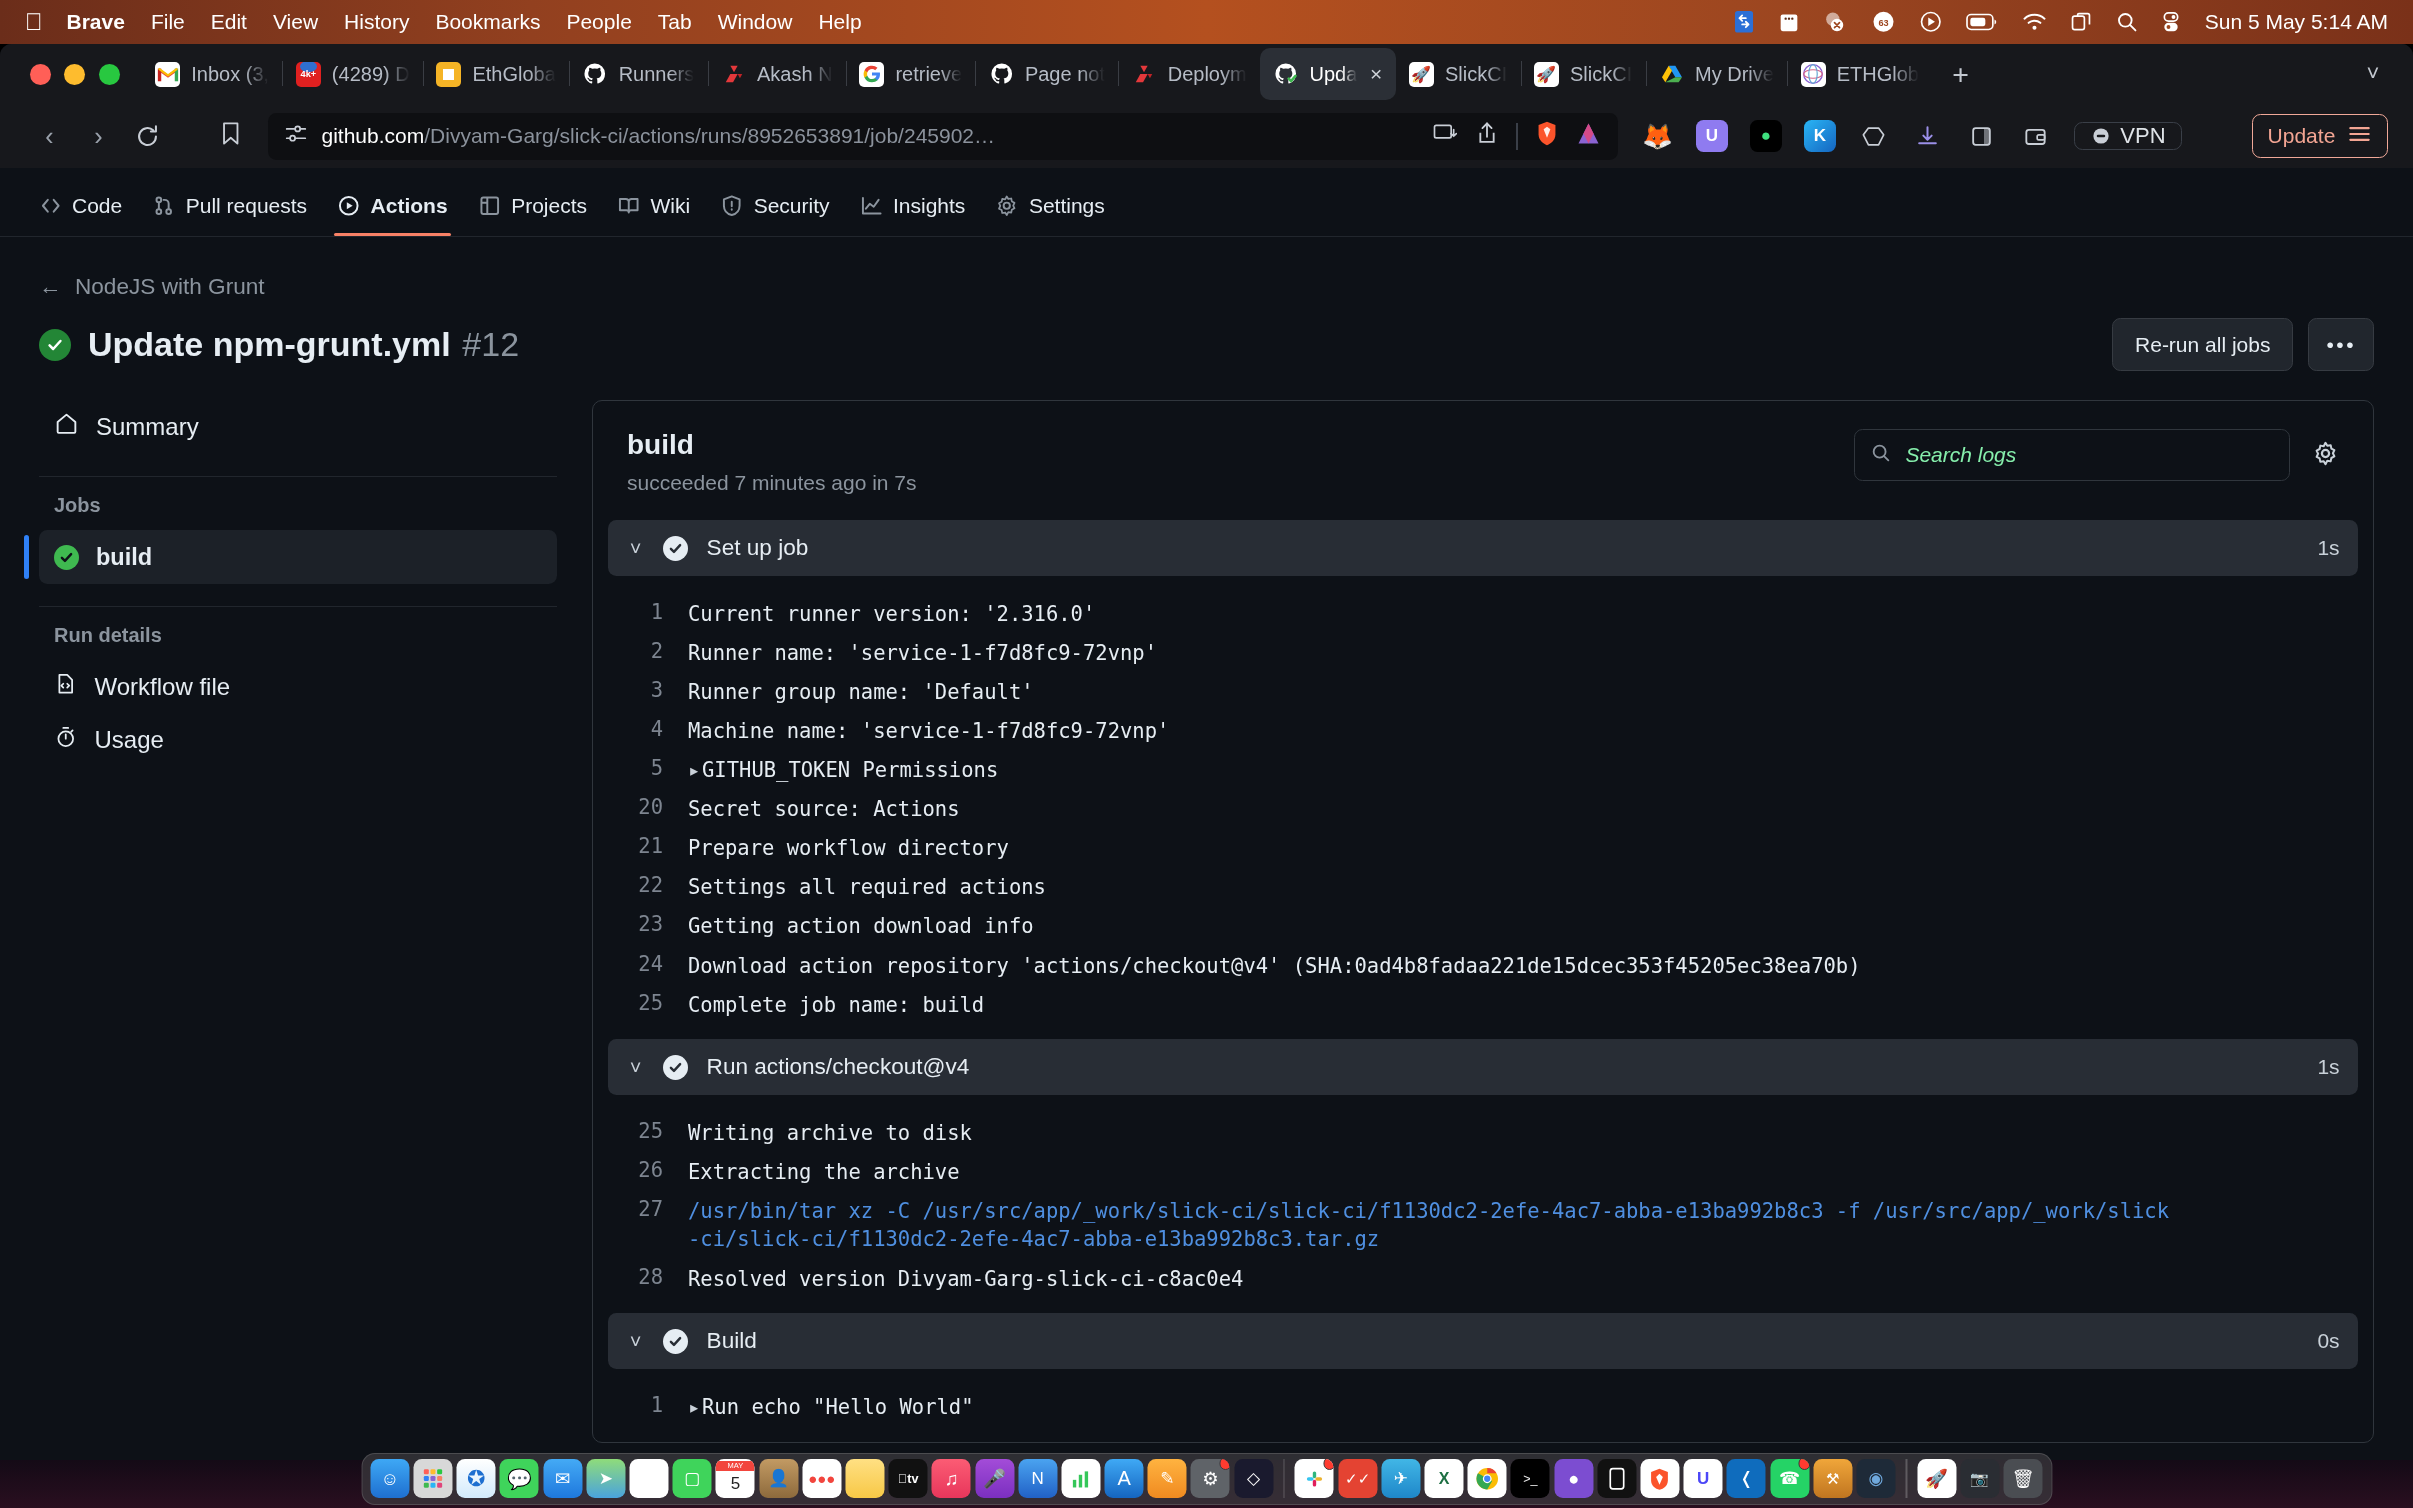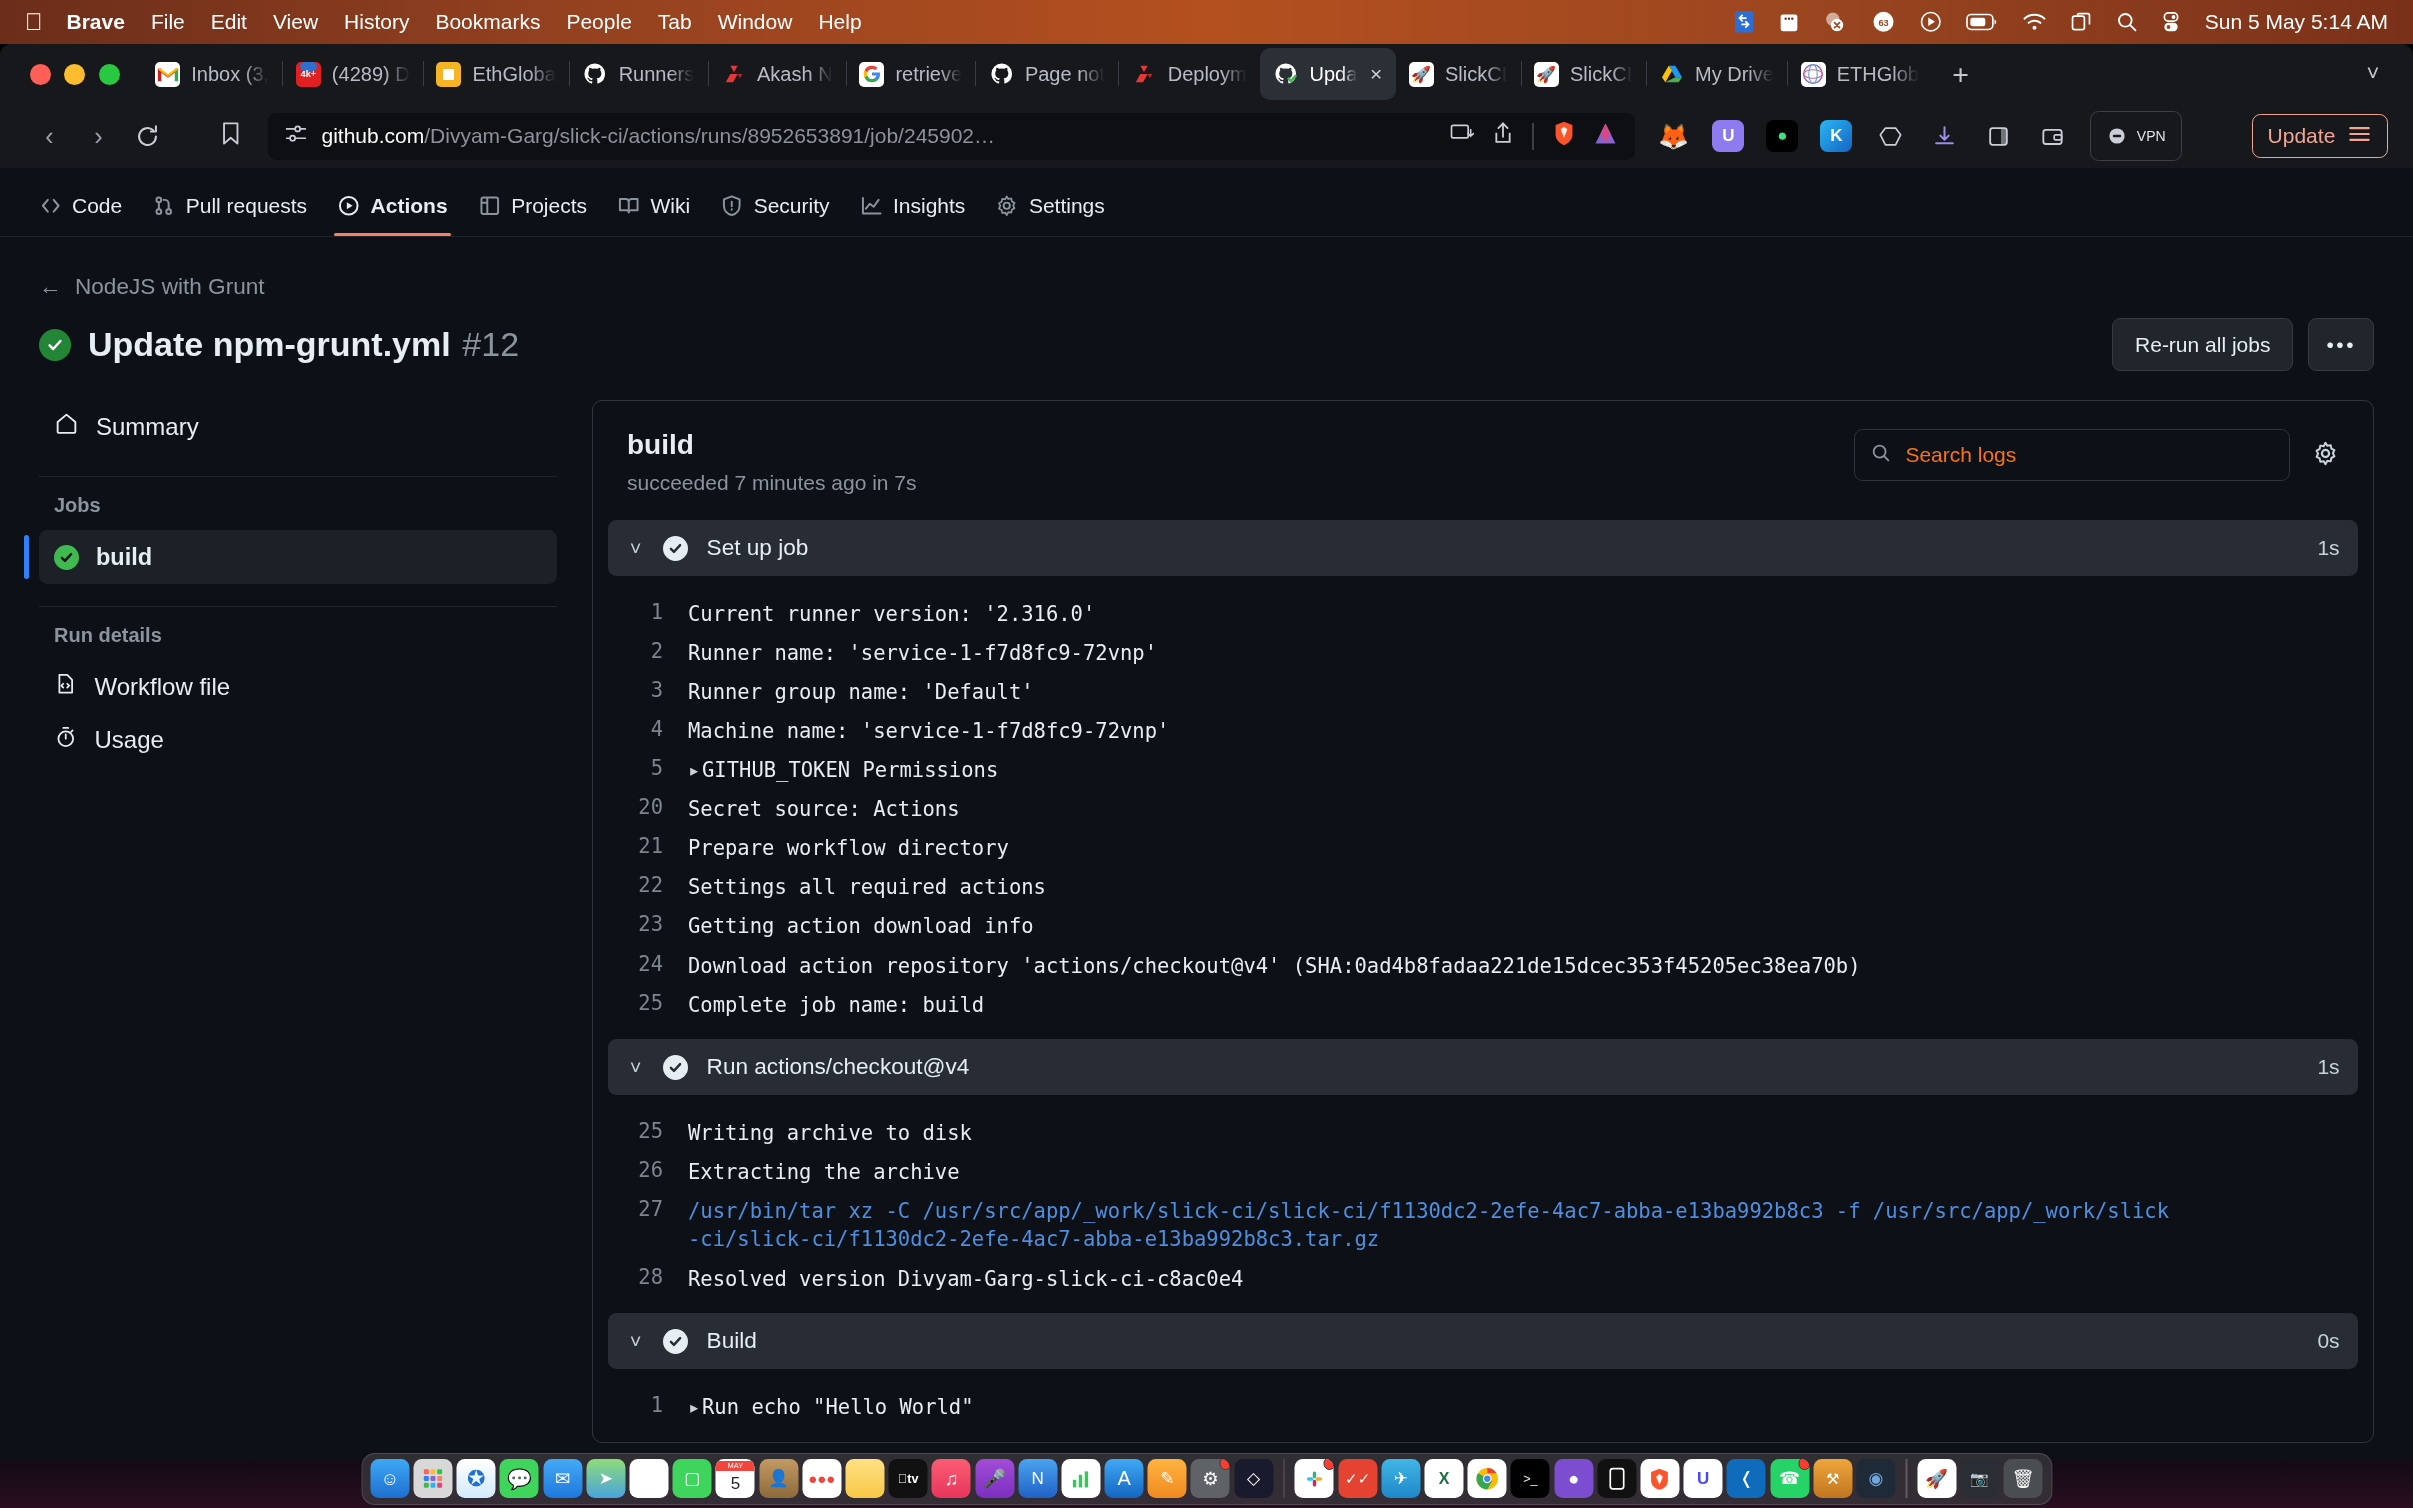--- a/index.html
+++ b/index.html
@@ -68,22 +68,22 @@
     display: flex; align-items: center; padding: 0 17px; gap: 15px; color:#c9ced6;
     font-size: 21px; overflow: hidden;
   }
   .omnibox .url { white-space: nowrap; overflow: hidden; }
   .omnibox .url .host { color: #fff; }
   .omnibox .url .path { color: #8b929c; }
   .omni-right { display:flex; align-items:center; gap: 18.4px; margin-left: auto; padding-left: 17px; }
   .ext-area { display: flex; align-items: center; gap: 22px; margin-left: 23.5px; }
   .ext-ic { width: 32px; height: 32px; border-radius: 7.5px; display:flex; align-items:center; justify-content:center;
             font-size: 17px; font-weight: bold; color: #fff; }
-  .vpnpill { display:flex; align-items:center; gap: 8.4px; height: 50px; padding: 0 15px;
-             border: 1.7px solid #3a3f48; border-radius: 8.4px; color:#dfe3e8; font-size: 14px; }
+  .vpnpill { display:flex; align-items:center; gap: 8.4px; height: 28px; padding: 0 15px;
+             border: 1.7px solid #3a3f48; border-radius: 8.4px; color:#dfe3e8; font-size: 22px; }
   .updatepill { display:flex; align-items:center; gap: 11.7px; height: 44px; padding: 0 15px;
              border: 1.7px solid #f0a898; border-radius: 8.4px; color:#f3a593; font-size: 21px; margin-left: 48px; }
 
   
   .gh { background:#0d1117; height: 1292px; position: relative; }
   .ghnav { height: 69px; display: flex; align-items: flex-end; gap: 0; padding: 0 23.5px; border-bottom: 0.8px solid #21262d; }
   .ghnav-item { display:flex; align-items:center; gap: 10px; color:#e6edf3; font-size: 21px;
                 padding: 0 15px 18.4px 15px; position: relative; white-space: nowrap; }
   .ghnav-item.active { font-weight: 700; align-items: center; }
   .ghnav-item.active::after { content:""; position:absolute; left:11.7px; right:11.7px; bottom:0; height:3.4px;
@@ -116,21 +116,21 @@
   .job-check { width: 25px; height: 25px; border-radius:50%; background:#3fb950;
                display:flex; align-items:center; justify-content:center; flex:0 0 25px; }
 
   .logpanel { flex: 1; background:#0d1117; border:0.8px solid #30363d; border-radius: 10px; overflow: hidden; }
   .log-head { display:flex; align-items:flex-start; padding: 28.5px 34px 25px 34px; }
   .log-title { font-size: 28px; font-weight: 600; color:#e6edf3; }
   .log-sub { font-size: 21px; color:#8b949e; margin-top: 10px; }
   .log-head-right { margin-left:auto; display:flex; align-items:center; gap: 22px; }
   .searchbox { width: 436px; height: 52px; background:#0d1117; border:0.8px solid #30363d;
                border-radius:8.4px; display:flex; align-items:center; gap: 13.4px; padding: 12px 15px;
-               color:#f97316; font-size: 21px; }
+               color:#86efac; font-size: 21px; font-style: italic; }
   .gear { color:#c9d1d9; }
 
   .step { margin: 0 15px 0 15px; }
   .step-head { display:flex; align-items:center; gap: 18.4px; background:#282d35; border-radius: 8.4px;
                padding: 15px 18.4px; color:#e6edf3; font-size: 22.6px; }
   .step-check { width: 25px; height: 25px; border-radius:50%; background:#e6edf3;
                 display:flex; align-items:center; justify-content:center; flex:0 0 25px; }
   .step-time { margin-left:auto; font-size: 21px; color:#c9d1d9; }
   .chev { color:#c9d1d9; font-size: 20px; width: 18.4px; display:flex; justify-content:center; }
 

